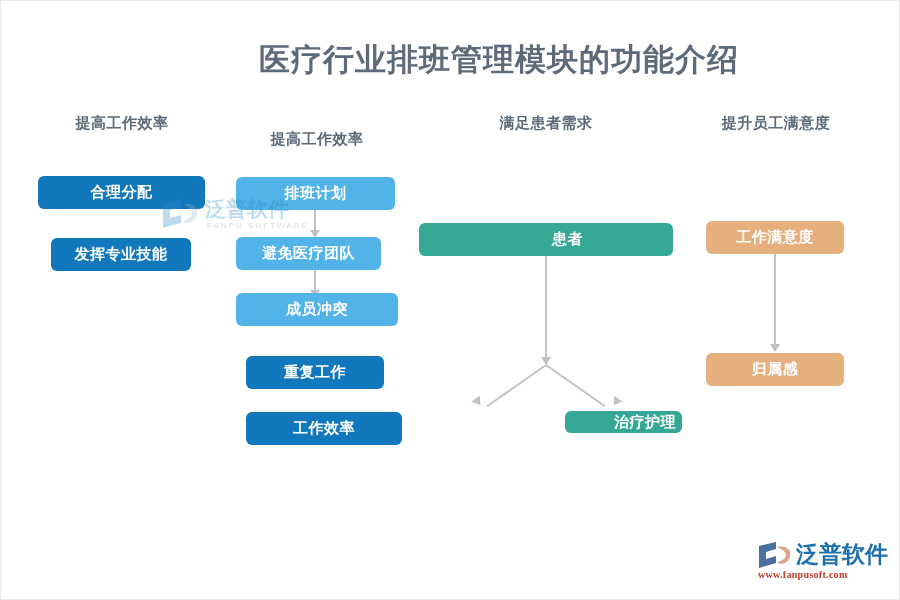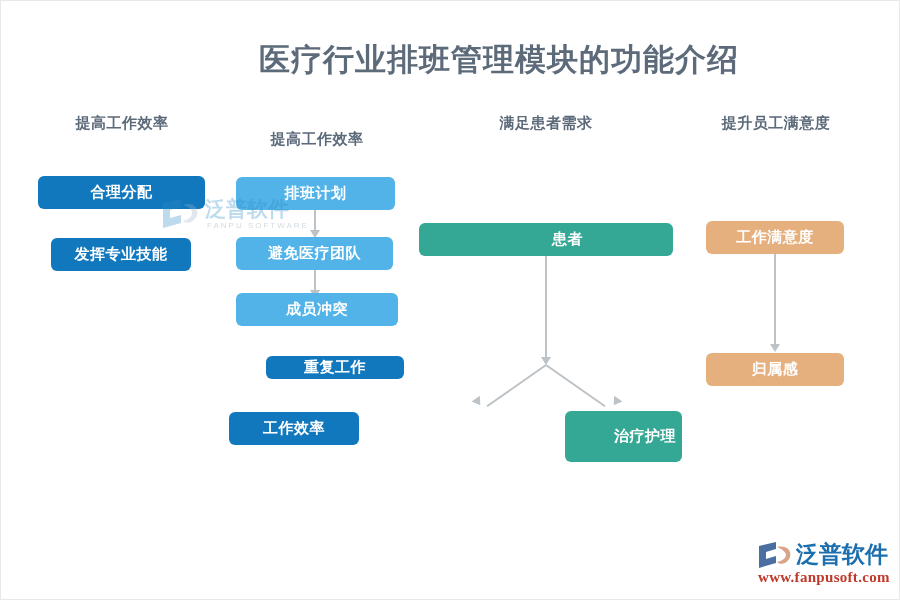--- a/index.html
+++ b/index.html
@@ -162,21 +162,21 @@
     font-size: 23px;
     font-weight: 700;
     color: #1c6fae;
     white-space: nowrap;
   }
   .logo-url {
     position: absolute;
     left: 0px;
     top: 30px;
     font-family: "Liberation Serif", "DejaVu Serif", serif;
-    font-size: 15px;
+    font-size: 10px;
     font-weight: 700;
     color: #c0392b;
     letter-spacing: 0.3px;
     white-space: nowrap;
   }
 </style>
 </head>
 <body>
 
 <div id="canvas">
@@ -190,44 +190,44 @@
 
   <div class="node blue-dark" style="left:37px; top:175px; width:167px; height:33px;text-align:right;">合理分配</div>
 
   <div class="node blue-dark" style="left:50px; top:237px; width:140px; height:33px;">发挥专业技能</div>
 
   <div class="node blue-light" style="left:235px; top:176px; width:159px; height:33px;">排班计划</div>
 
   <div class="vline" style="left:313px; top:209px; height:22px;"></div>
   <div class="arrowhead-down" style="left:309px; top:229px;"></div>
 
-  <div class="node blue-light" style="left:235px; top:236px; width:157px; height:33px;border-radius:6px;">避免医疗团队</div>
+  <div class="node blue-light" style="left:235px; top:236px; width:145px; height:33px;border-radius:6px;">避免医疗团队</div>
 
   <div class="vline" style="left:313px; top:269px; height:22px;"></div>
   <div class="arrowhead-down" style="left:309px; top:289px;"></div>
 
   <div class="node blue-light" style="left:235px; top:292px; width:162px; height:33px;">成员冲突</div>
 
-  <div class="node blue-dark" style="left:245px; top:355px; width:138px; height:23px;margin-left:20px;">重复工作</div>
-
-  <div class="node blue-dark" style="left:228px; top:411px; width:130px; height:33px;">工作效率</div>
+  <div class="node blue-dark" style="left:245px; top:355px; width:138px; height:33px;">重复工作</div>
+
+  <div class="node blue-dark" style="left:245px; top:411px; width:156px; height:33px;">工作效率</div>
 
   <div class="node teal" style="left:418px; top:222px; width:254px; height:33px;">患者</div>
 
   <div class="vline" style="left:544px; top:255px; height:108px;"></div>
   <div class="arrowhead-down" style="left:540px; top:356px;"></div>
 
   <div class="diag" style="left:545px; top:363px; width:72px; transform: rotate(145deg);"></div>
   <div class="arrowhead-rot" style="left:472px; top:397px; transform: rotate(-35deg);"></div>
 
   <div class="diag" style="left:545px; top:363px; width:72px; transform: rotate(35deg);"></div>
   <div class="arrowhead-rot" style="left:610px; top:397px; transform: rotate(35deg);"></div>
 
 
-  <div class="node teal" style="left:564px; top:410px; width:117px; height:51px;">治疗护理</div>
+  <div class="node teal" style="left:564px; top:410px; width:117px; height:22px;">治疗护理</div>
 
   <div class="node orange" style="left:705px; top:220px; width:138px; height:33px;">工作满意度</div>
 
   <div class="vline" style="left:773px; top:253px; height:92px;"></div>
   <div class="arrowhead-down" style="left:769px; top:343px;"></div>
 
   <div class="node orange" style="left:705px; top:352px; width:138px; height:33px;">归属感</div>
 
   <div class="watermark">
     <svg class="wm-mark" viewBox="0 0 40 34" xmlns="http://www.w3.org/2000/svg">

